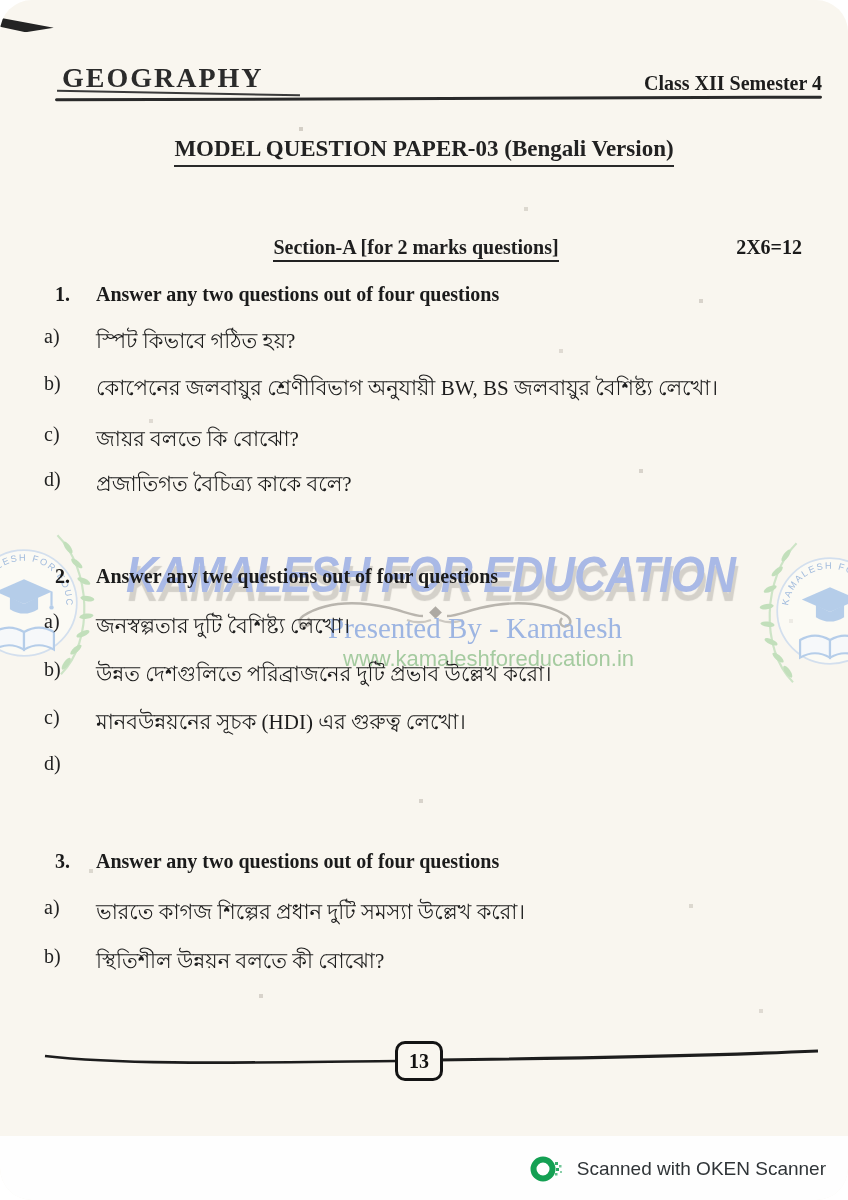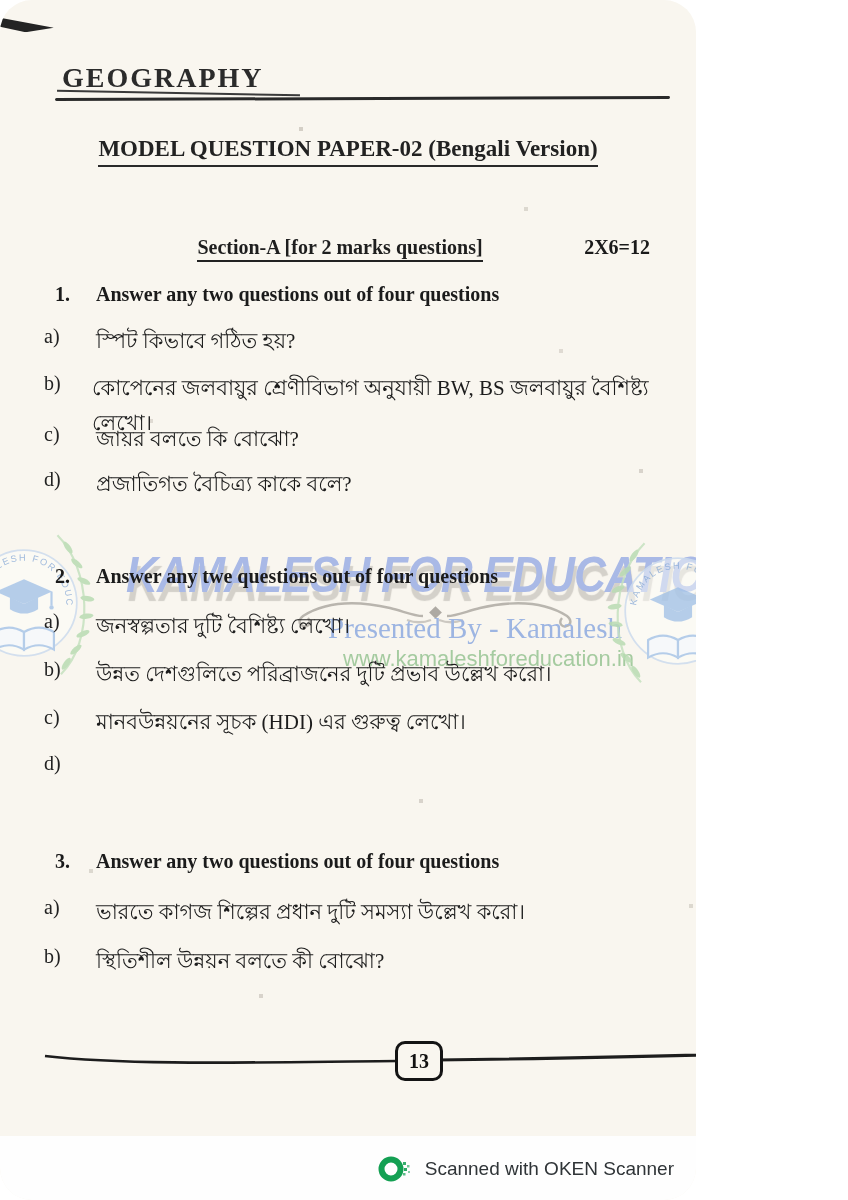--- a/index.html
+++ b/index.html
@@ -1,17 +1,17 @@
 <!DOCTYPE html>
 <html><head>
 <meta charset="utf-8">
 <style>
   html,body{margin:0;padding:0;background:#ffffff;}
   body{width:848px;height:1200px;position:relative;font-family:"Liberation Serif",serif;}
-  .page{position:absolute;inset:0;width:696px;height:1200px;background:#f9f6ef;overflow:hidden;border-radius:32px;}
+  .page{position:absolute;inset:0;width:848px;height:1200px;background:#f9f6ef;overflow:hidden;border-radius:32px;}
   .bottom-strip{position:absolute;left:0;right:0;top:1136px;height:64px;background:#fefefe;}
 
   
   .corner-mark{position:absolute;left:-8px;top:16px;width:62px;height:16px;background:#242424;
     clip-path:polygon(0 15%,100% 60%,55% 100%,0 70%);transform:rotate(4deg);}
   .speckles{position:absolute;left:0;top:0;width:2px;height:2px;background:transparent;
     box-shadow:300px 128px 0 1px rgba(120,108,95,.28),525px 208px 0 1px rgba(120,108,95,.22),
     700px 300px 0 1px rgba(120,108,95,.25),150px 420px 0 1px rgba(120,108,95,.2),
     640px 470px 0 1px rgba(120,108,95,.25),790px 620px 0 1px rgba(120,108,95,.2),
     420px 800px 0 1px rgba(120,108,95,.25),690px 905px 0 1px rgba(120,108,95,.22),
@@ -65,25 +65,26 @@
 </head>
 <body>
 
 <div class="page">
 
   <div class="corner-mark"></div>
   <div class="speckles"></div>
   <div class="bottom-strip"></div>
 
   <div class="subject">GEOGRAPHY</div>
+  <div class="class-info">Class XII Semester 4</div>
   <div class="header-rule"></div>
   <div class="header-rule2"></div>
 
   <div class="doc-title-wrap">
-    <span class="doc-title">MODEL QUESTION PAPER-02 (Bengali Version)</span>
+    <span class="doc-title">MODEL QUESTION PAPER-03 (Bengali Version)</span>
   </div>
 
   <div class="section-row">
     <div class="section-heading">
       <span>Section-A [for 2 marks questions]</span>
     </div>
     <div class="section-marks">2X6=12</div>
   </div>
 
   <div class="row qhead" style="top:283px">

